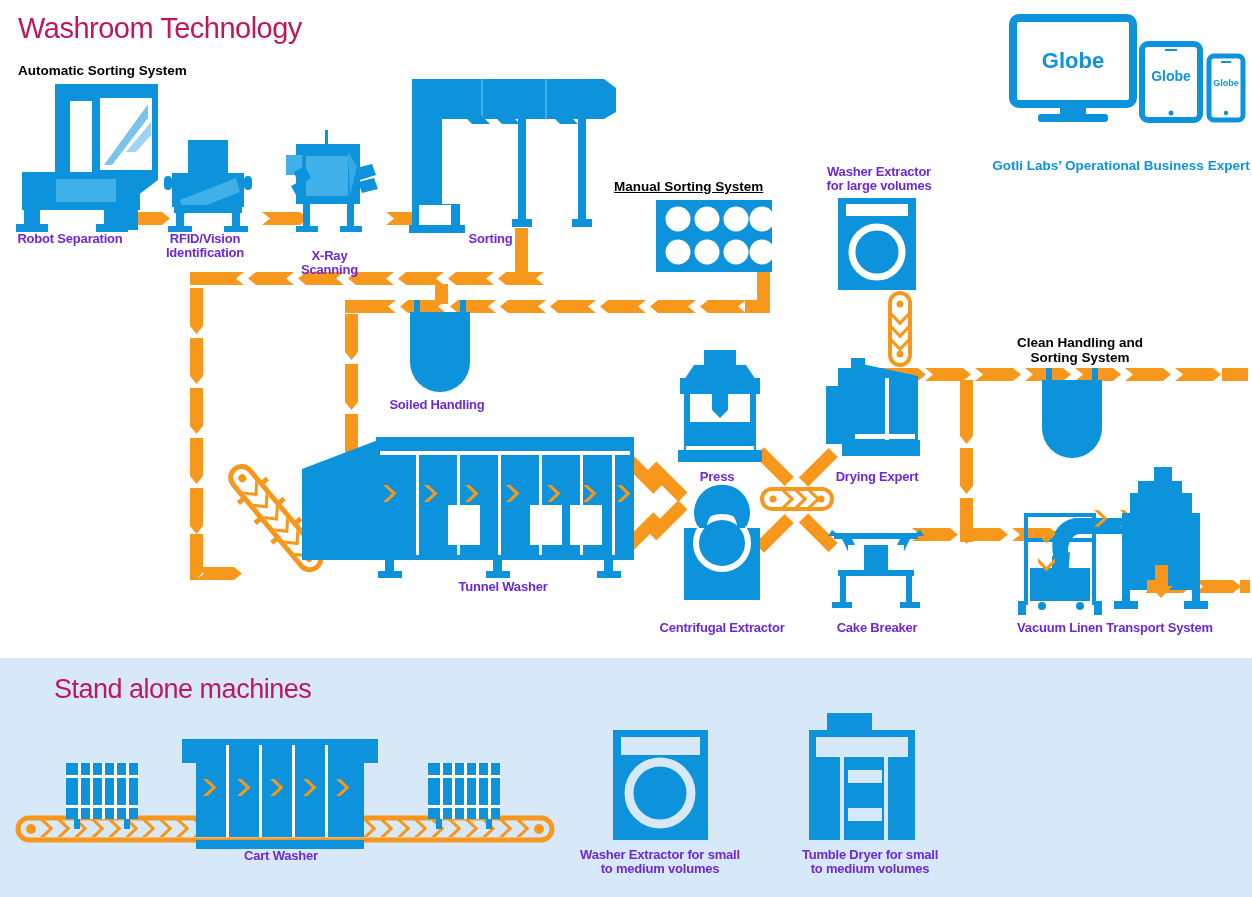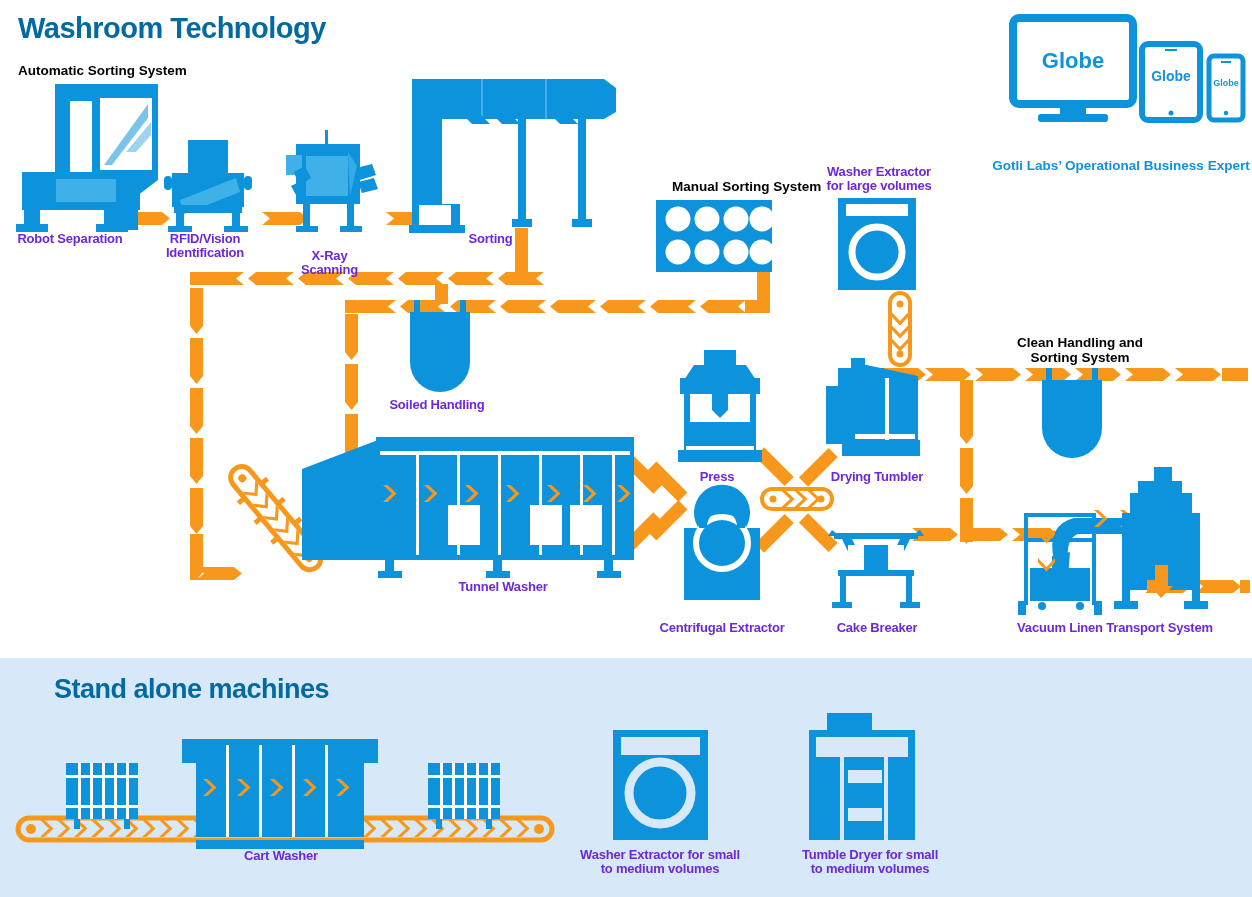--- a/index.html
+++ b/index.html
@@ -17,22 +17,22 @@
     color:#6d28d9;
     font-weight:bold;
     font-size:13px;
     line-height:14px;
     text-align:center;
     white-space:pre;
     letter-spacing:-0.2px;
   }
   .title{
     position:absolute;
-    color:#0369a1;
-    font-weight:bold;
+    color:#be185d;
+    font-weight:normal;
     letter-spacing:-0.5px;
   }
   #page-title{left:18px;top:12px;font-size:29px;}
   #band-title{left:18px;top:674px;font-size:27px;margin-left:36px;}
   .sec-lbl{
     position:absolute;color:#000000;font-weight:bold;font-size:13.5px;
     white-space:pre;line-height:15px;
   }
   #band{
     position:absolute;left:0;top:658px;width:1252px;height:239px;
@@ -524,36 +524,36 @@
       <rect x="884" y="757" width="4" height="83" fill="#d7e9f8"></rect>
       <rect x="848" y="770" width="34" height="13" fill="#d7e9f8"></rect>
       <rect x="848" y="808" width="34" height="13" fill="#d7e9f8"></rect>
     </g>
   </svg>
 
   <div class="title" id="page-title">Washroom Technology</div>
   <div class="title" id="band-title">Stand alone machines</div>
 
   <div class="sec-lbl" style="left:18px;top:63px;">Automatic Sorting System</div>
-  <div class="sec-lbl" style="left:672px;top:179px;">Manual Sorting System</div>
+  <div class="sec-lbl" style="left:614px;top:179px;text-decoration:underline;">Manual Sorting System</div>
   <div class="sec-lbl" style="left:1014px;top:335px;text-align:center;width:132px;">Clean Handling and
 Sorting System</div>
 
   <div class="lbl" style="left:5px;top:232px;width:130px;">Robot Separation</div>
   <div class="lbl" style="left:150px;top:232px;width:110px;text-align:center;">RFID/Vision
 Identification</div>
   <div class="lbl" style="left:282px;top:232px;width:95px;margin-top:17px;">X-Ray
 Scanning</div>
   <div class="lbl" style="left:448px;top:232px;width:85px;">Sorting</div>
   <div class="lbl" style="left:372px;top:398px;width:130px;">Soiled Handling</div>
   <div class="lbl" style="left:820px;top:165px;width:118px;">Washer Extractor
 for large volumes</div>
   <div class="lbl" style="left:438px;top:580px;width:130px;">Tunnel Washer</div>
   <div class="lbl" style="left:685px;top:470px;width:64px;">Press</div>
-  <div class="lbl" style="left:826px;top:470px;width:102px;">Drying Tumbler</div>
+  <div class="lbl" style="left:826px;top:470px;width:102px;">Drying Expert</div>
   <div class="lbl" style="left:650px;top:621px;width:144px;">Centrifugal Extractor</div>
   <div class="lbl" style="left:825px;top:621px;width:104px;">Cake Breaker</div>
   <div class="lbl" style="left:1010px;top:621px;width:210px;">Vacuum Linen Transport System</div>
 
   <div class="lbl" style="left:216px;top:849px;width:130px;">Cart Washer</div>
   <div class="lbl" style="left:575px;top:848px;width:170px;">Washer Extractor for small
 to medium volumes</div>
   <div class="lbl" style="left:797px;top:848px;width:146px;">Tumble Dryer for small
 to medium volumes</div>
 

